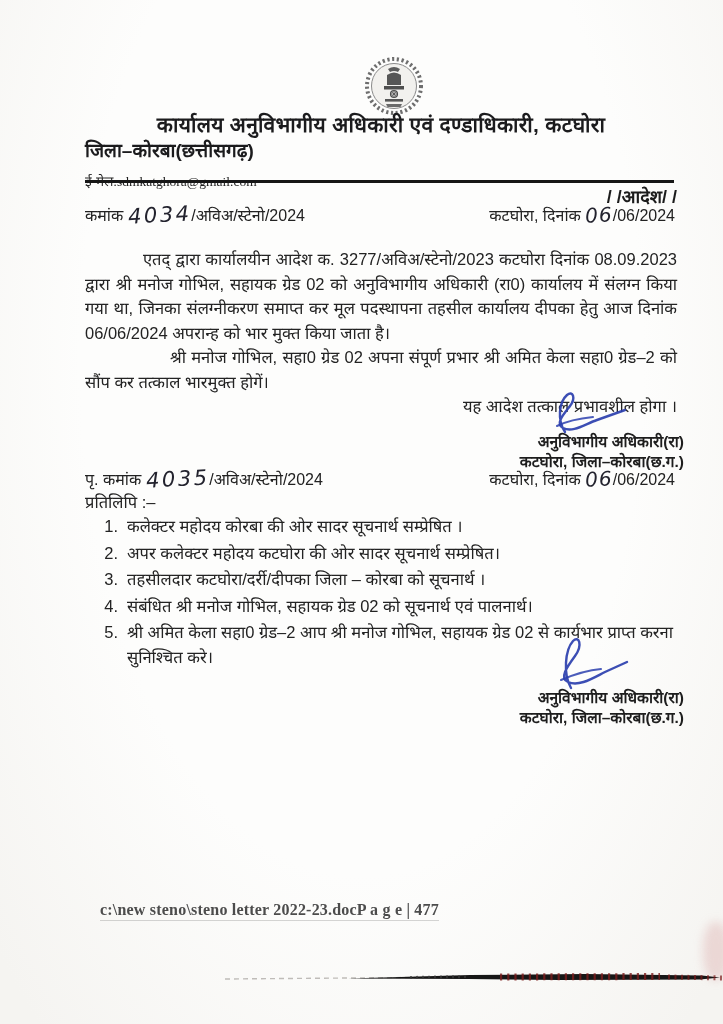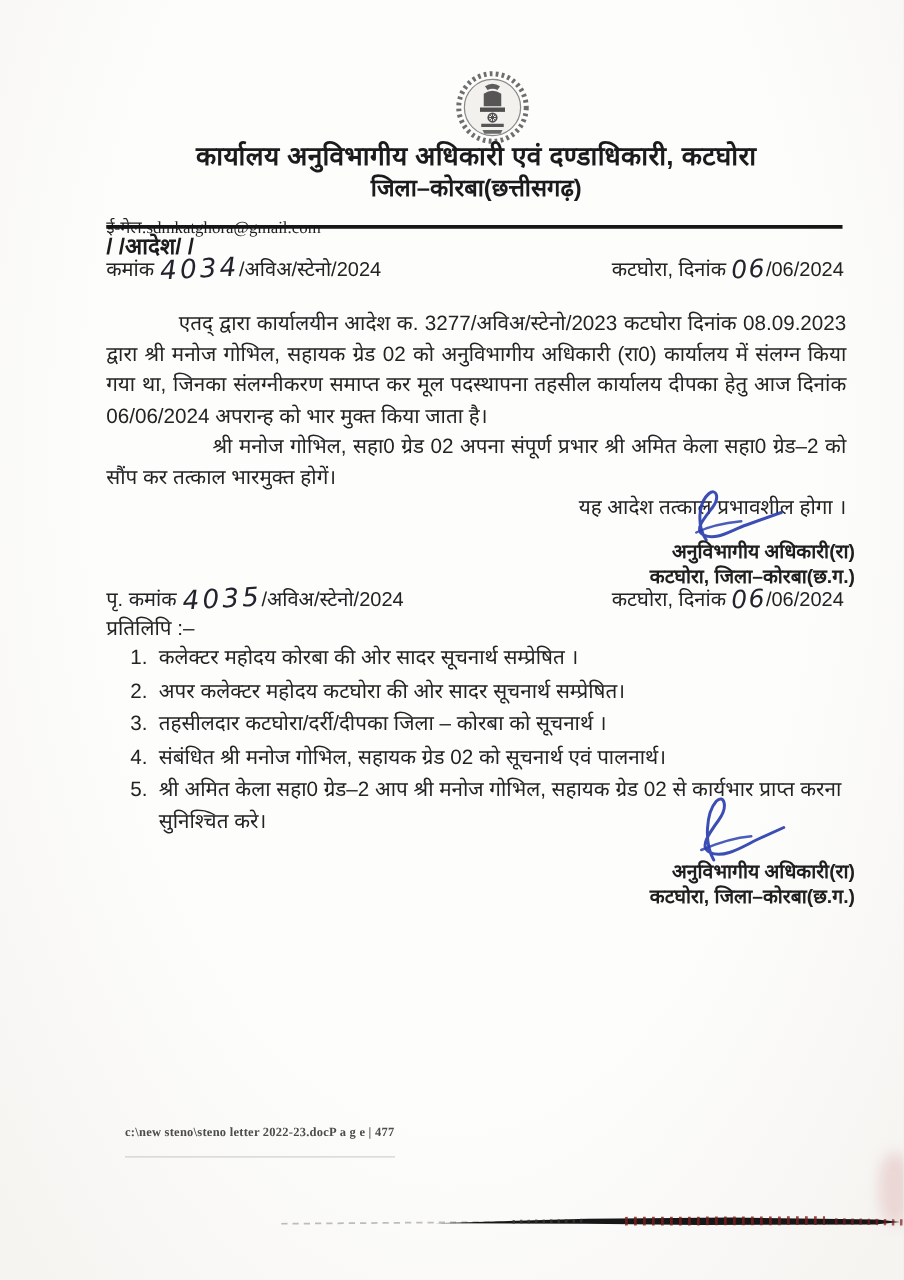--- a/index.html
+++ b/index.html
@@ -15,30 +15,30 @@
   }
 
   
   .emblem { position:absolute; top:55px; left:358px; width:72px; height:62px; }
 
   
   .hdr1 { position:absolute; top:110px; left:85px; width:592px;
           text-align:center; font-size:21px; font-weight:700; color:#1b1b1d;
           letter-spacing:.3px; }
   .hdr2 { position:absolute; top:137px; left:85px; width:592px;
-          text-align:center; font-size:19px; font-weight:700; color:#1b1b1d; }
+          text-align:left; font-size:19px; font-weight:700; color:#1b1b1d; }
   .email { position:absolute; top:172px; left:85px; width:590px;
            font-size:13.5px; color:#1f1f1f;
            font-family:Liberation Serif, serif; }
   .rule { position:absolute; top:180px; left:85px; width:589px; height:3px;
           background:#161616; }
 
   
   .order-title { position:absolute; top:184px; left:85px; width:592px;
-                 text-align:left; font-size:18px; font-weight:700; color:#1c1c1c; }
+                 text-align:right; font-size:18px; font-weight:700; color:#1c1c1c; }
   .refrow { position:absolute; left:85px; width:592px; display:flex;
             justify-content:space-between; align-items:baseline;
             font-size:16px; color:#222; }
   .refrow.r1 { top:202px; }
   .refrow.r2 { top:466px; }
   .hw { display:inline-block; font-family:"DejaVu Sans",sans-serif;
         font-style:italic; font-weight:400; font-size:21px; color:#23232e;
         letter-spacing:2.5px; transform:rotate(-3deg) translateY(1px); }
   .datewrap { padding-right:2px; }
   .datewrap .hw { font-size:20px; letter-spacing:1px; }
@@ -61,25 +61,25 @@
   
   .copylabel { position:absolute; top:490px; left:85px; font-size:16.5px;
                color:#232323; }
   .copies { position:absolute; top:514px; left:100px; width:578px;
             list-style:none; font-size:16.5px; line-height:24.5px; color:#232323; }
   .copies li { display:flex; gap:9px; margin-bottom:2px; }
   .copies .num { min-width:18px; text-align:right; flex:none; }
   .copies .txt { flex:1; }
 
   
-  .filepath { position:absolute; top:901px; left:100px; font-size:10px;
+  .filepath { position:absolute; top:901px; left:100px; font-size:16px;
               font-weight:700; color:#4c4c4c;
               font-family:"Liberation Serif","DejaVu Serif",serif;
               letter-spacing:.2px; border-bottom:1px solid rgba(90,90,90,.25);
-              padding-bottom:13px; }
+              padding-bottom:1px; }
 
   
   .scan-edge { position:absolute; top:966px; left:0; }
   .smudge { position:absolute; top:922px; right:-6px; width:26px; height:58px;
             background:rgba(208,140,140,.28); border-radius:45%;
             filter:blur(5px); }
 
   
   .scanbar { position:absolute; left:0; bottom:0; width:723px; height:41px;
              background:#ffffff; display:flex; align-items:center;

